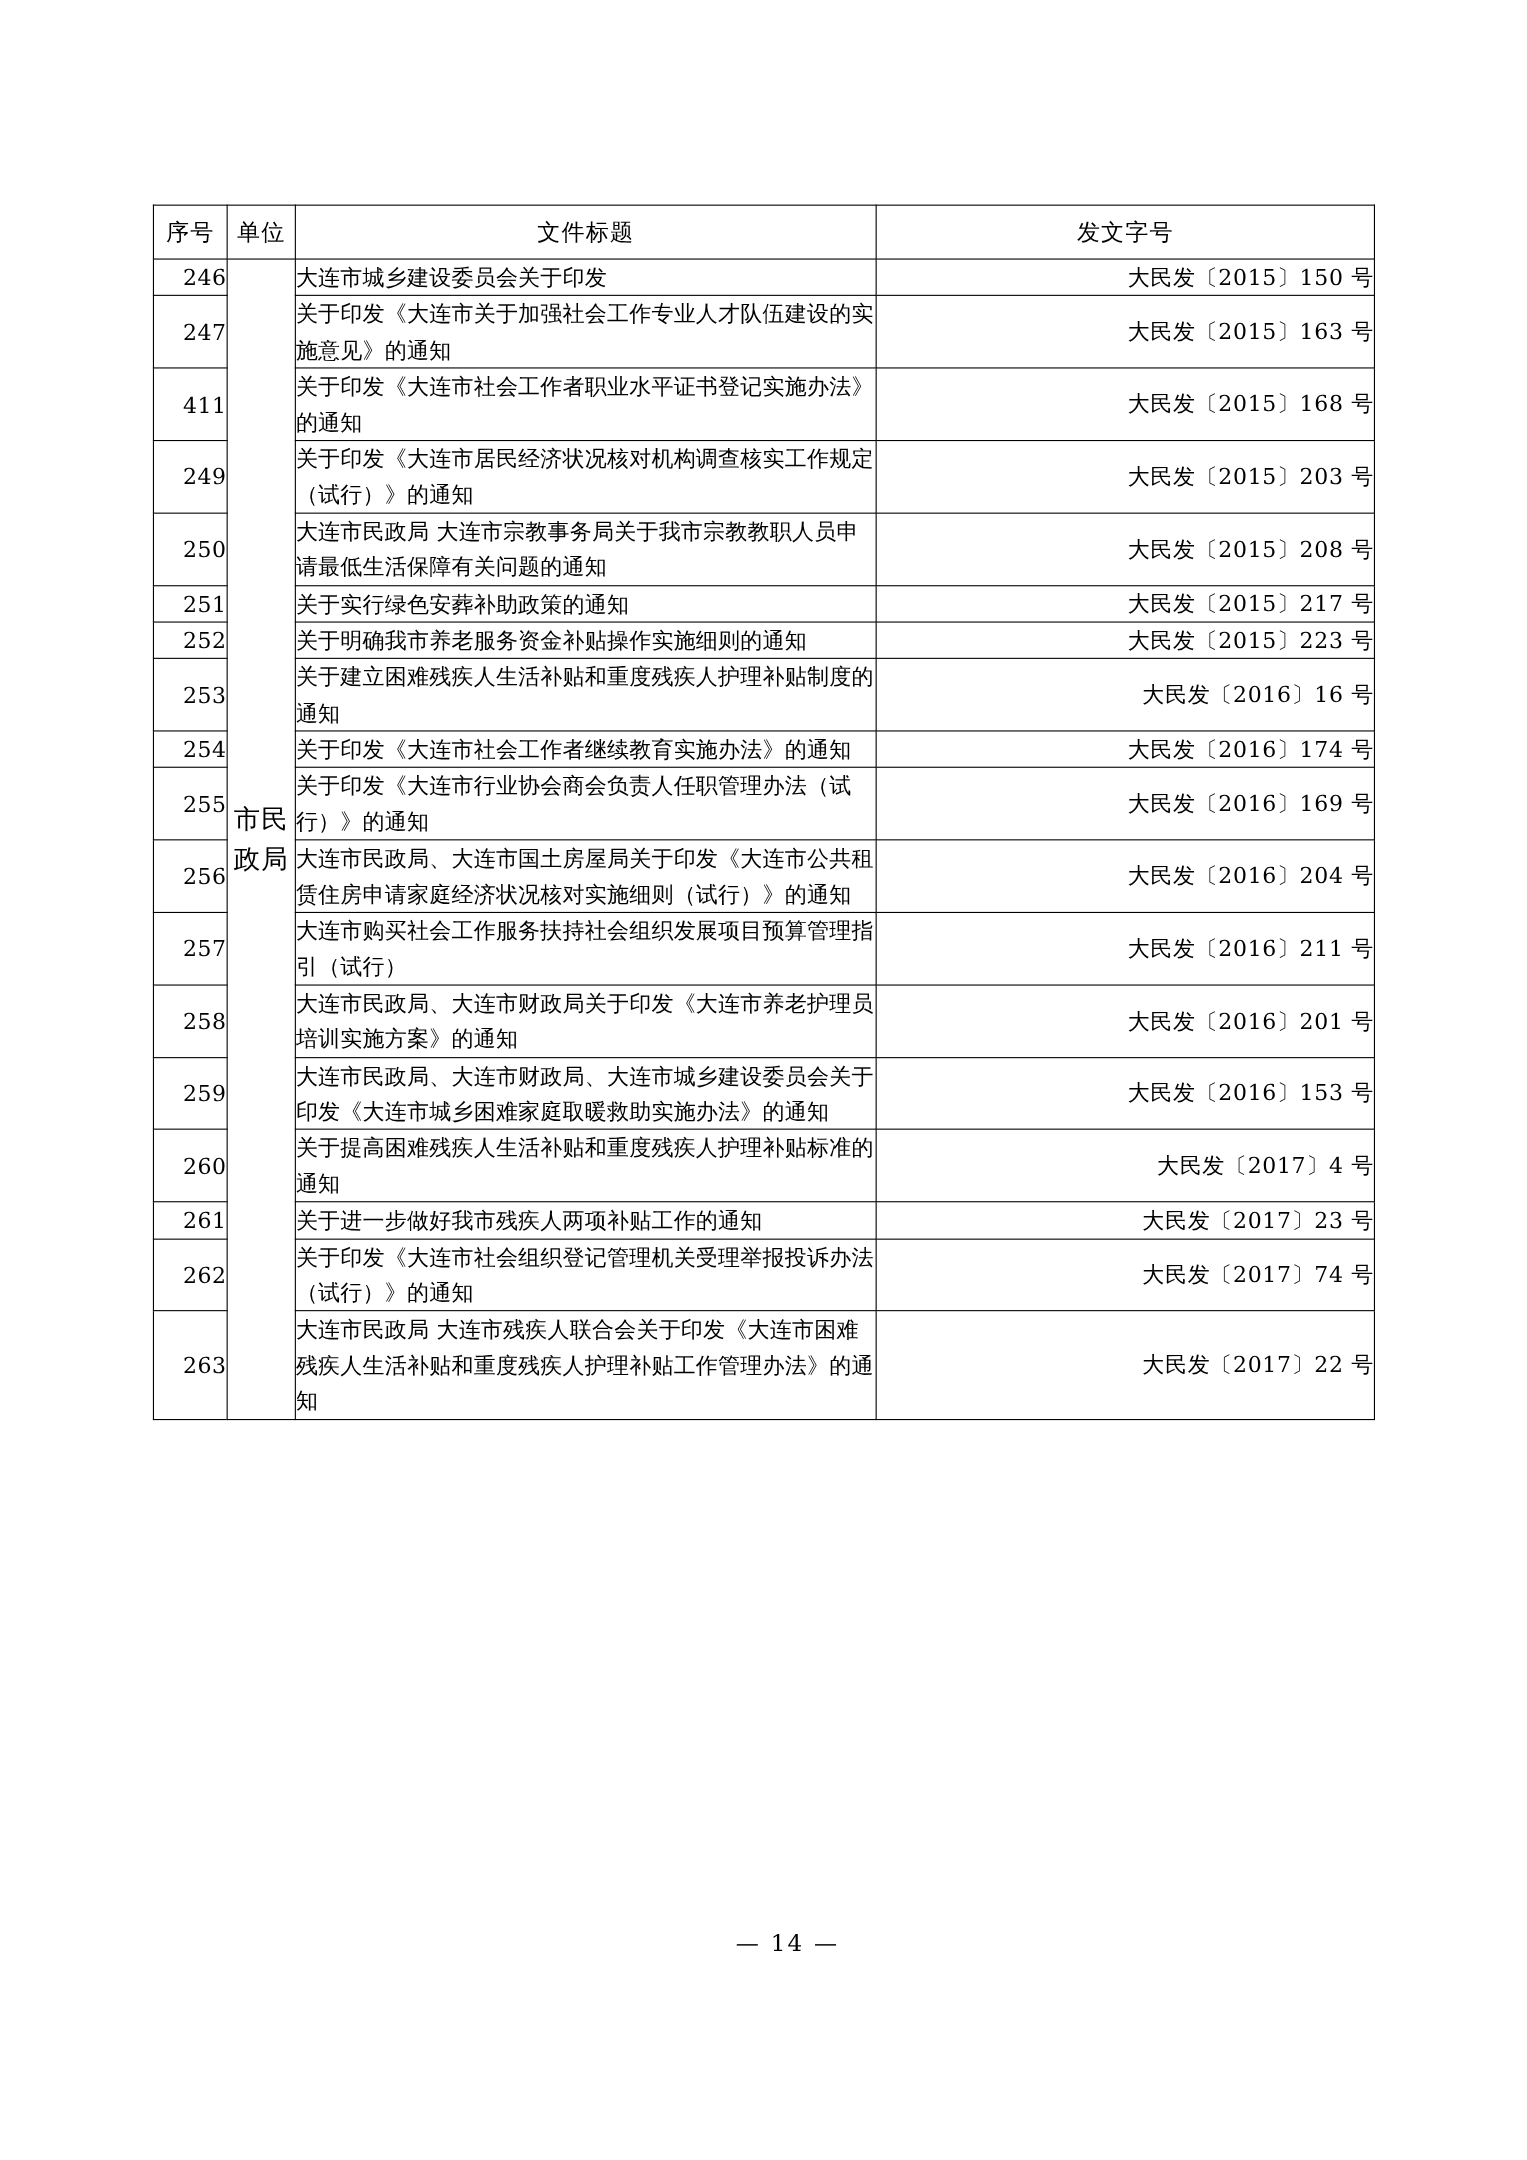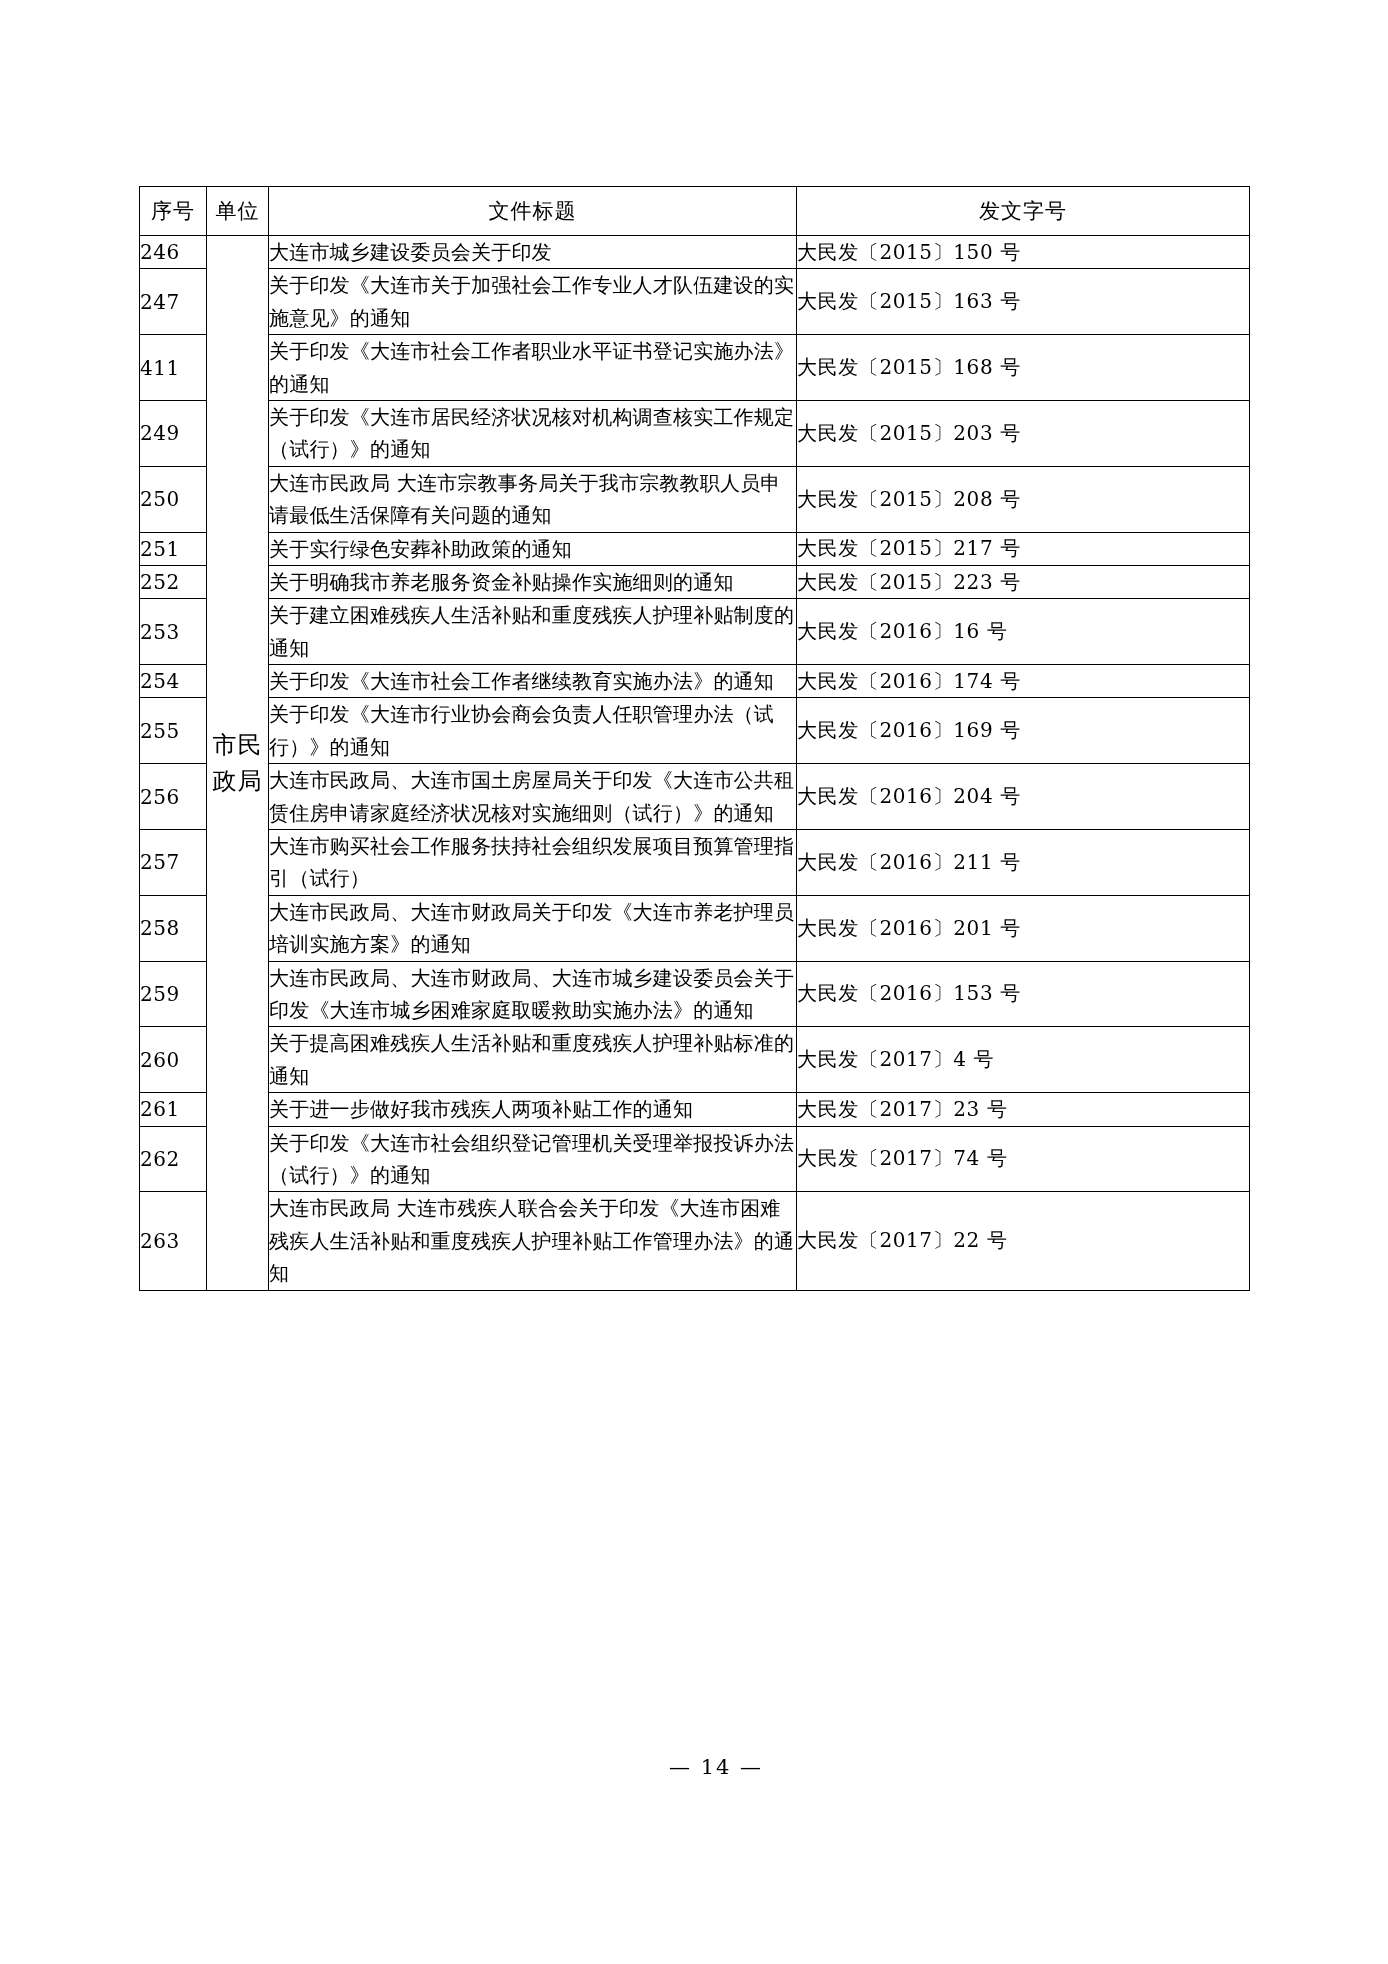--- a/index.html
+++ b/index.html
@@ -43,38 +43,38 @@
   col.c-num   { width: 453px; }
 
   thead td {
     text-align: center;
     font-size: 21px;
     height: 48px;
     letter-spacing: 1px;
     margin-top: 34px;
   }
   td.seq {
-    text-align: left;
+    text-align: right;
     font-size: 20px;
     letter-spacing: 0.5px;
   }
   td.unit {
     text-align: center;
     font-size: 24px;
     line-height: 1.5;
     letter-spacing: 1px;
   }
   td.title {
     font-size: 20px;
     line-height: 1.62;
     padding: 9px 8px 9px 11px;
     letter-spacing: 0.2px;
   }
   td.num {
-    text-align: left;
+    text-align: right;
     font-size: 20px;
     letter-spacing: 0.6px;
     padding: 4px 2px;
   }
   .footer {
     position: absolute;
     left: 0;
     right: 0;
     top: 1755px;
     text-align: center;

